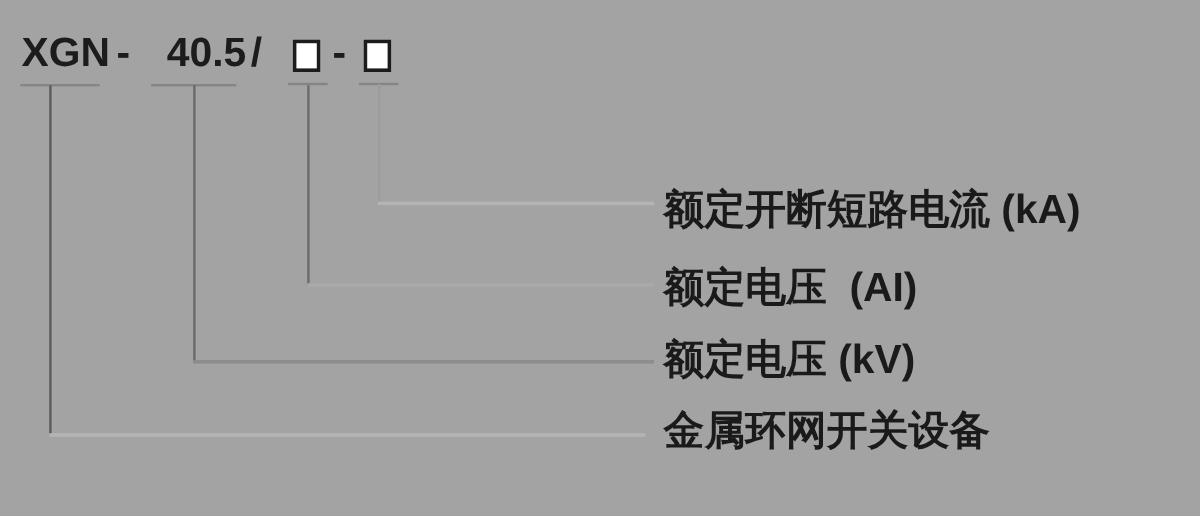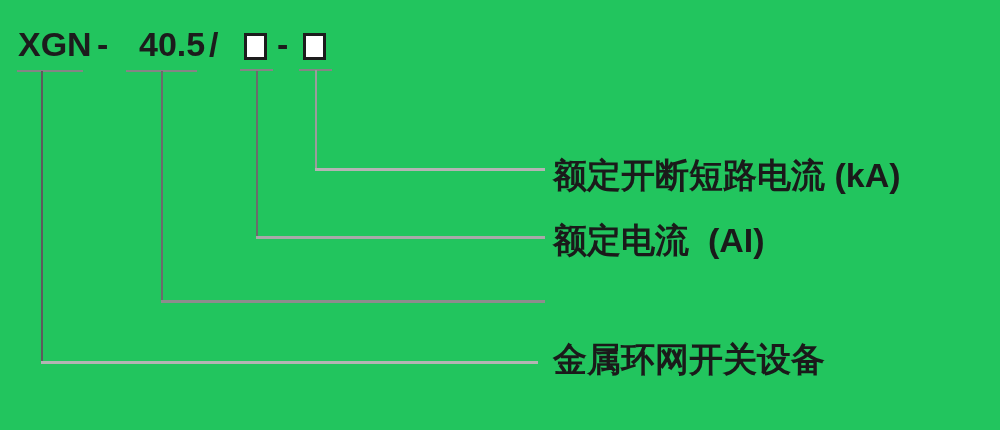--- a/index.html
+++ b/index.html
@@ -1,20 +1,20 @@
 <!DOCTYPE html>
 <html><head>
 <meta charset="utf-8">
 <style>
   html, body { margin: 0; padding: 0; background: #ffffff; }
   .stage {
     position: relative;
     width: 1000px;
     height: 430px;
-    background: #22c55e;
+    background: #a3a3a3;
     overflow: hidden;
     font-family: "Liberation Sans", "DejaVu Sans", sans-serif;
   }
   .code-part {
     position: absolute;
     top: 25px;
     height: 38px;
     line-height: 38px;
     font-size: 34px;
     font-weight: bold;
@@ -75,16 +75,17 @@
   <div class="vline" style="left:161px; top:71px; height:231px; background:#6b6b6b;"></div>
   <div class="vline" style="left:256px; top:71px; height:167px; background:#6b6b6b;"></div>
   <div class="vline" style="left:315px; top:70px; height:99px;  background:#9c9c9c;"></div>
 
   <div class="hline" style="left:315px; top:168px; width:230px; background:#b4b4b4;"></div>
   <div class="hline" style="left:256px; top:236px; width:289px; background:#a9a9a9;"></div>
   <div class="hline" style="left:161px; top:300px; width:384px; background:#8d8d8d;"></div>
   <div class="hline" style="left:41px;  top:361px; width:497px; background:#b4b4b4;"></div>
 
   <div class="callout-label" style="top:155px;text-align:right;">额定开断短路电流 (kA)</div>
-  <div class="callout-label" style="top:220px;">额定电流  (AI)</div>
+  <div class="callout-label" style="top:220px;">额定电压  (AI)</div>
+  <div class="callout-label" style="top:280px;">额定电压 (kV)</div>
   <div class="callout-label" style="top:342px;font-family:Liberation Mono, monospace;">金属环网开关设备</div>
 
 </div>
 
 </body></html>

